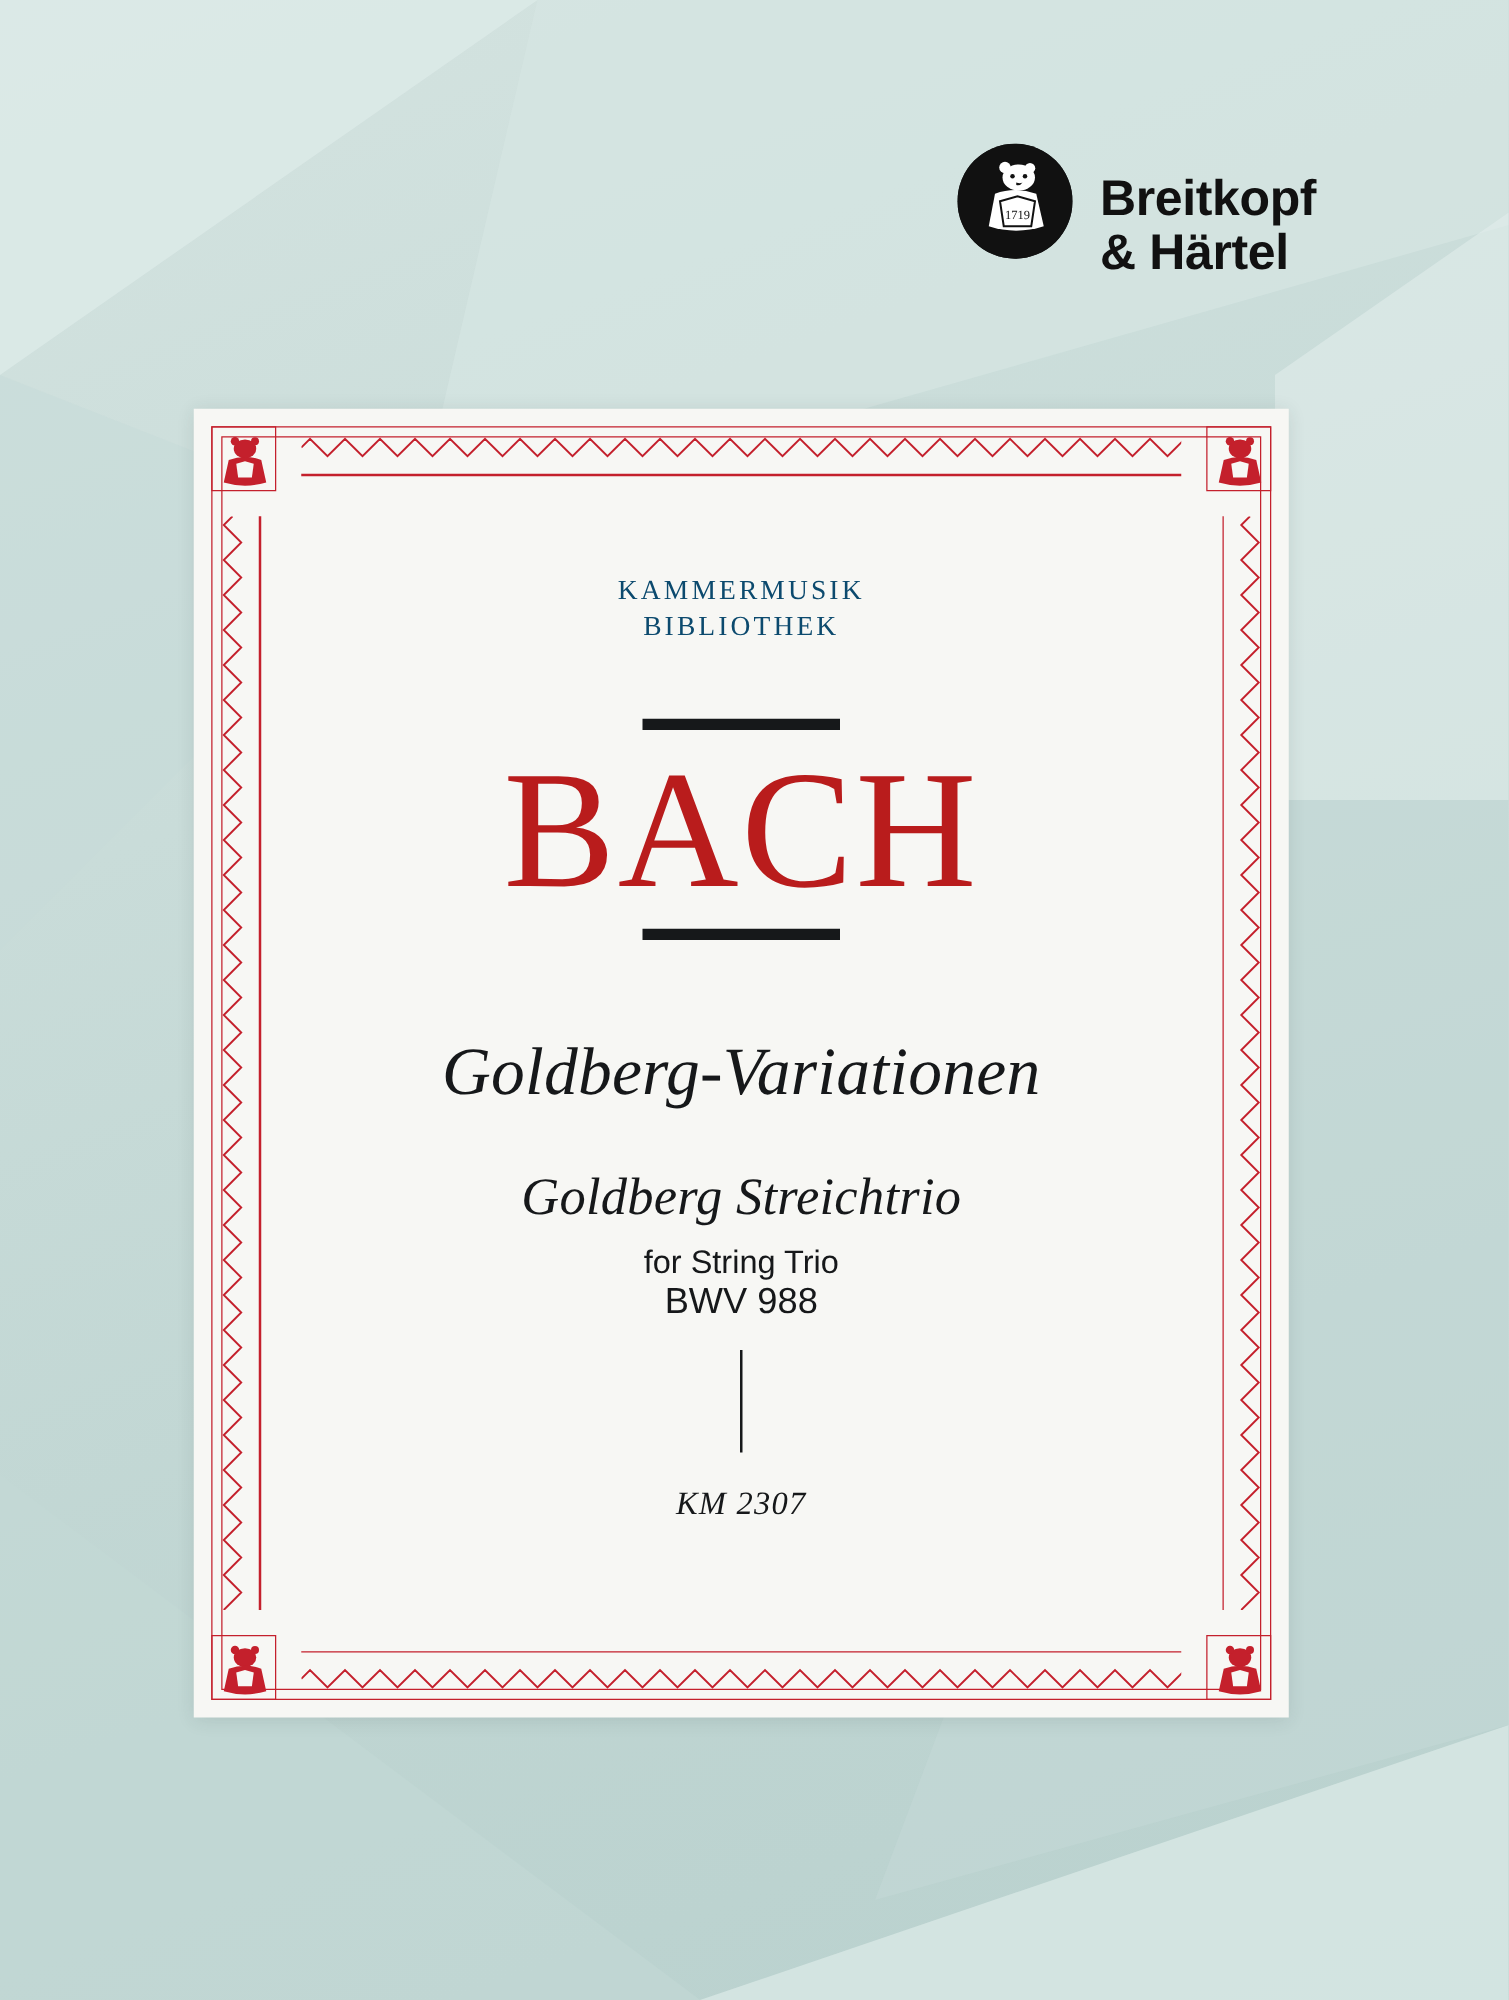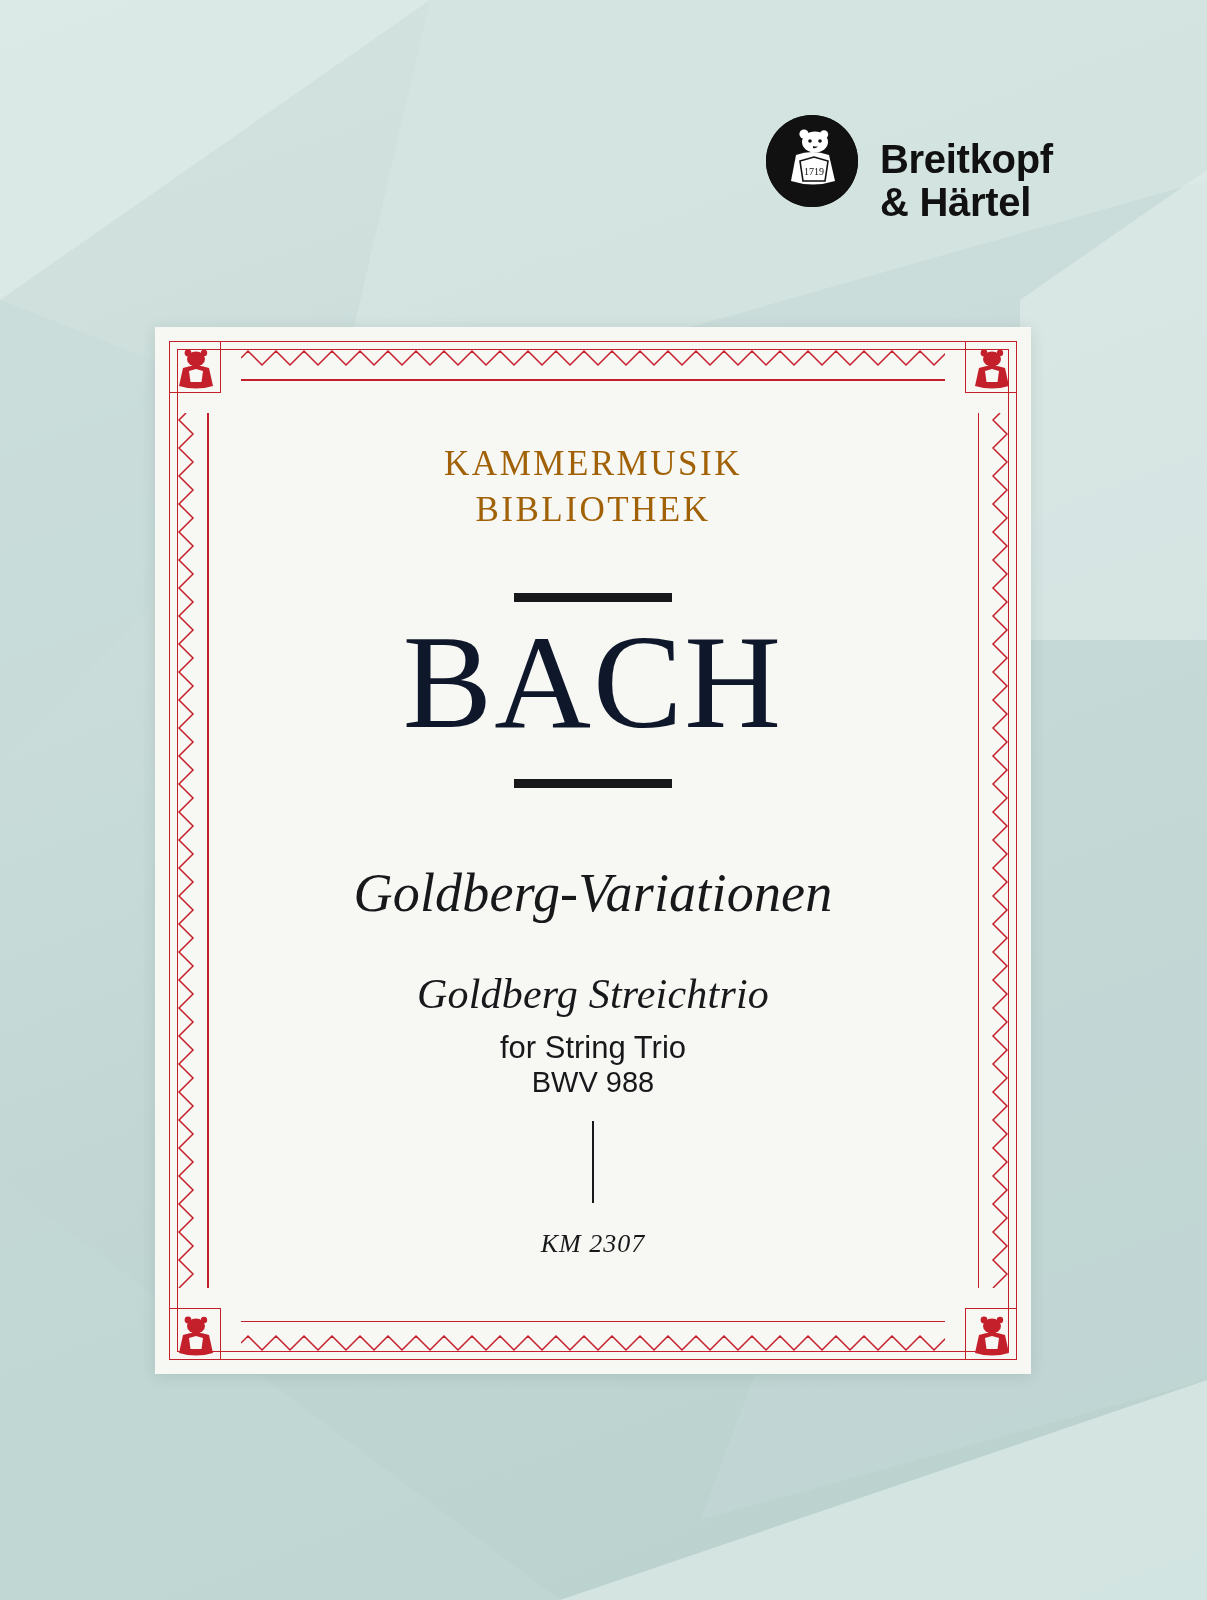--- a/index.html
+++ b/index.html
@@ -142,43 +142,43 @@
   
   #cover-content {
     position: absolute;
     left: 90px;
     right: 90px;
     top: 110px;
     text-align: center;
   }
   #series-name {
     font-family: "Liberation Serif", serif;
-    font-size: 35px;
+    font-size: 22px;
     letter-spacing: 2.5px;
     line-height: 1.32;
-    color: #a16207;
+    color: #0c4a6e;
     white-space: pre-line;
-    margin-top: 4px;
+    margin-top: 20px;
   }
   #composer-block {
     margin-top: 60px;
   }
   .composer-rule {
     width: 158px;
     height: 9px;
     background: #16181a;
     margin: 0 auto;
   }
   #composer-name {
     font-family: "Liberation Serif", serif;
     font-size: 134px;
     line-height: 1.02;
     letter-spacing: 2px;
-    color: #0f172a;
-    margin: 12px 0 28px;
+    color: #b91c1c;
+    margin: 12px 0 10px;
     font-weight: normal;
   }
   #title-de {
     font-family: "Liberation Serif", serif;
     font-style: italic;
     font-size: 54px;
     color: #16181a;
     margin-top: 74px;
     letter-spacing: 0.2px;
   }
@@ -189,21 +189,21 @@
   }
   #title-en {
     font-family: "Liberation Serif", serif;
     font-style: italic;
     font-size: 42px;
     color: #16181a;
     margin-top: 46px;
     letter-spacing: 0.2px;
   }
   #subtitle-en {
-    font-size: 31px;
+    font-size: 26px;
     color: #16181a;
     margin-top: 12px;
   }
   #catalog-number {
     font-size: 29px;
     color: #16181a;
   }
   #divider-line {
     width: 1.5px;
     height: 82px;

